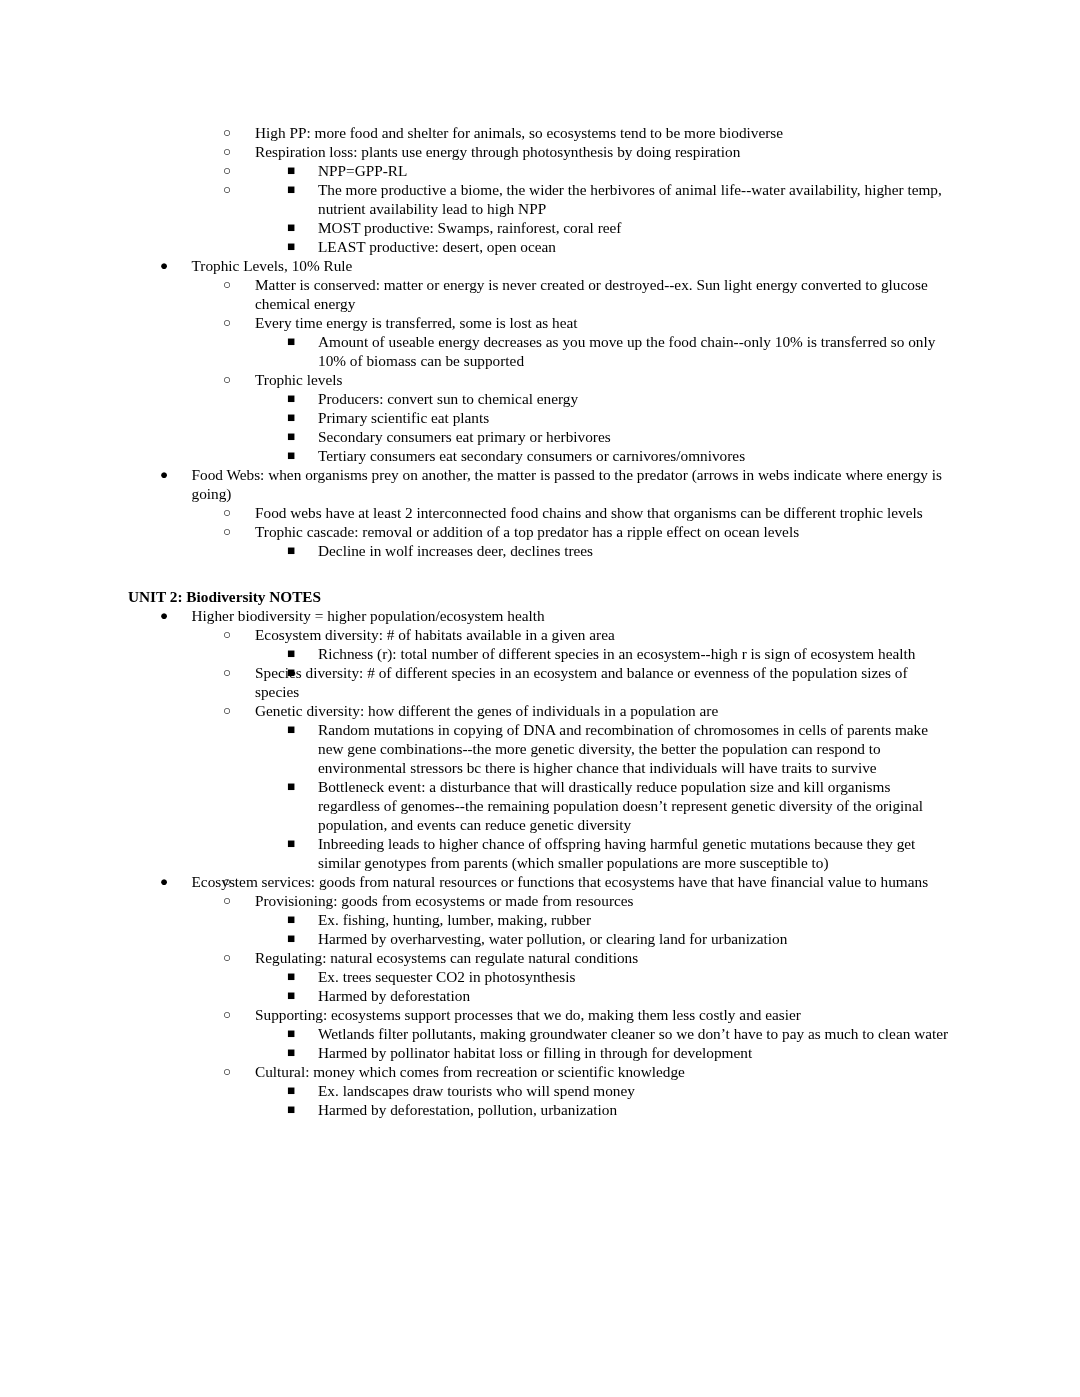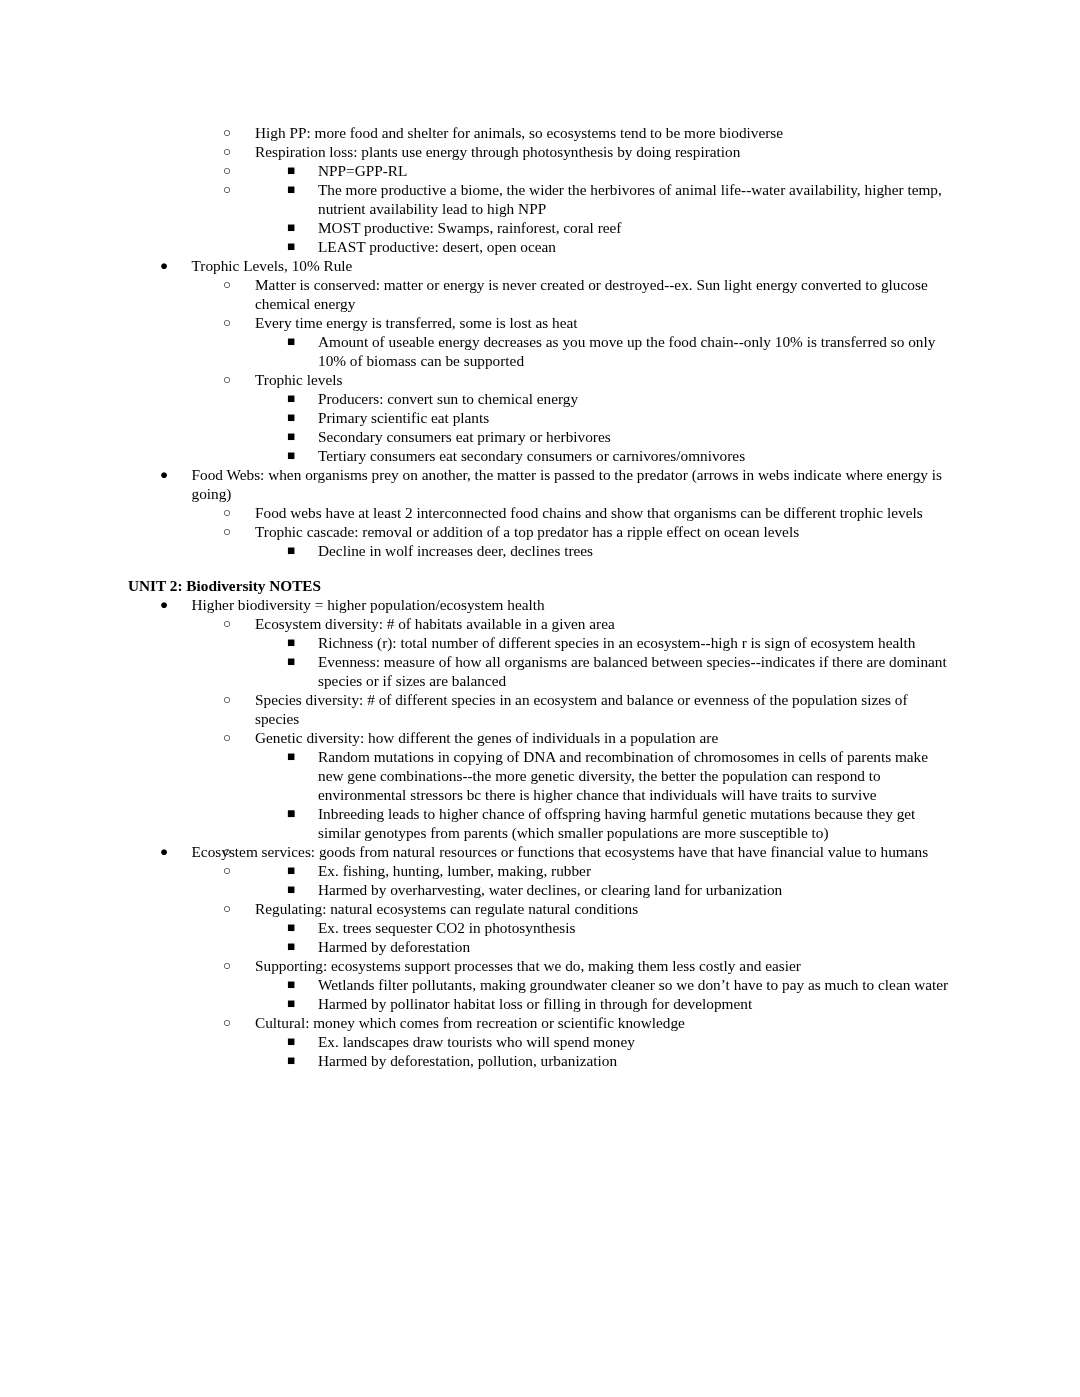--- a/index.html
+++ b/index.html
@@ -19,21 +19,21 @@
     color: #000000;
   }
   .content {
     position: absolute;
     left: 128px;
     top: 123px;
     width: 824px;
   }
   .heading {
     font-weight: 700;
-    margin-top: 16px;
+    margin-top: 27px;
   }
   .item {
     position: relative;
   }
   .item .bullet {
     position: absolute;
     top: 0;
     font-size: 13.5px;
     line-height: 19px;
   }
@@ -67,31 +67,31 @@
       <div class="item lvl3"><span class="bullet">■</span><span class="text">Secondary consumers eat primary or herbivores</span></div>
       <div class="item lvl3"><span class="bullet">■</span><span class="text">Tertiary consumers eat secondary consumers or carnivores/omnivores</span></div>
       <div class="item lvl1"><span class="bullet">●</span><span class="text">Food Webs: when organisms prey on another, the matter is passed to the predator (arrows in webs indicate where energy is going)</span></div>
       <div class="item lvl2"><span class="bullet">○</span><span class="text">Food webs have at least 2 interconnected food chains and show that organisms can be different trophic levels</span></div>
       <div class="item lvl2"><span class="bullet">○</span><span class="text">Trophic cascade: removal or addition of a top predator has a ripple effect on ocean levels</span></div>
       <div class="item lvl3"><span class="bullet">■</span><span class="text">Decline in wolf increases deer, declines trees</span></div>
       <div class="heading">UNIT 2: Biodiversity NOTES</div>
       <div class="item lvl1"><span class="bullet">●</span><span class="text">Higher biodiversity = higher population/ecosystem health</span></div>
       <div class="item lvl2"><span class="bullet">○</span><span class="text">Ecosystem diversity: # of habitats available in a given area</span></div>
       <div class="item lvl3"><span class="bullet">■</span><span class="text">Richness (r): total number of different species in an ecosystem--high r is sign of ecosystem health</span></div>
-      <div class="item lvl3"><span class="bullet">■</span><span class="text">Evenness: measure of how all organisms are balanced between species--indicates if there are dominant species or if sizes are balanced</span></div>
+      <div class="item lvl3"><span class="bullet">■</span></div>
       <div class="item lvl2"><span class="bullet">○</span><span class="text">Species diversity: # of different species in an ecosystem and balance or evenness of the population sizes of species</span></div>
       <div class="item lvl2"><span class="bullet">○</span><span class="text">Genetic diversity: how different the genes of individuals in a population are</span></div>
       <div class="item lvl3"><span class="bullet">■</span><span class="text">Random mutations in copying of DNA and recombination of chromosomes in cells of parents make new gene combinations--the more genetic diversity, the better the population can respond to environmental stressors bc there is higher chance that individuals will have traits to survive</span></div>
-      <div class="item lvl3"><span class="bullet">■</span></div>
+      <div class="item lvl3"><span class="bullet">■</span><span class="text">Bottleneck event: a disturbance that will drastically reduce population size and kill organisms regardless of genomes--the remaining population doesn’t represent genetic diversity of the original population, and events can reduce genetic diversity</span></div>
       <div class="item lvl3"><span class="bullet">■</span><span class="text">Inbreeding leads to higher chance of offspring having harmful genetic mutations because they get similar genotypes from parents (which smaller populations are more susceptible to)</span></div>
       <div class="item lvl2"><span class="bullet">○</span></div>
       <div class="item lvl1"><span class="bullet">●</span><span class="text">Ecosystem services: goods from natural resources or functions that ecosystems have that have financial value to humans</span></div>
-      <div class="item lvl2"><span class="bullet">○</span></div>
+      <div class="item lvl2"><span class="bullet">○</span><span class="text">Provisioning: goods from ecosystems or made from resources</span></div>
       <div class="item lvl3"><span class="bullet">■</span><span class="text">Ex. fishing, hunting, lumber, making, rubber</span></div>
-      <div class="item lvl3"><span class="bullet">■</span><span class="text">Harmed by overharvesting, water declines, or clearing land for urbanization</span></div>
+      <div class="item lvl3"><span class="bullet">■</span><span class="text">Harmed by overharvesting, water pollution, or clearing land for urbanization</span></div>
       <div class="item lvl2"><span class="bullet">○</span><span class="text">Regulating: natural ecosystems can regulate natural conditions</span></div>
       <div class="item lvl3"><span class="bullet">■</span><span class="text">Ex. trees sequester CO2 in photosynthesis</span></div>
       <div class="item lvl3"><span class="bullet">■</span><span class="text">Harmed by deforestation</span></div>
       <div class="item lvl2"><span class="bullet">○</span><span class="text">Supporting: ecosystems support processes that we do, making them less costly and easier</span></div>
       <div class="item lvl3"><span class="bullet">■</span><span class="text">Wetlands filter pollutants, making groundwater cleaner so we don’t have to pay as much to clean water</span></div>
       <div class="item lvl3"><span class="bullet">■</span><span class="text">Harmed by pollinator habitat loss or filling in through for development</span></div>
       <div class="item lvl2"><span class="bullet">○</span><span class="text">Cultural: money which comes from recreation or scientific knowledge</span></div>
       <div class="item lvl3"><span class="bullet">■</span><span class="text">Ex. landscapes draw tourists who will spend money</span></div>
       <div class="item lvl3"><span class="bullet">■</span><span class="text">Harmed by deforestation, pollution, urbanization</span></div>
     </div>

